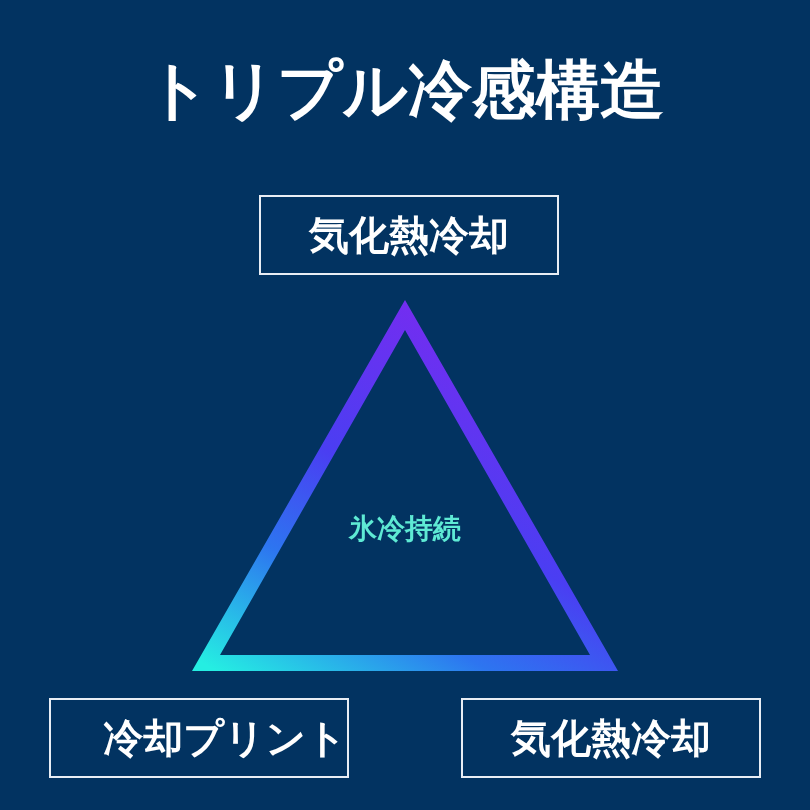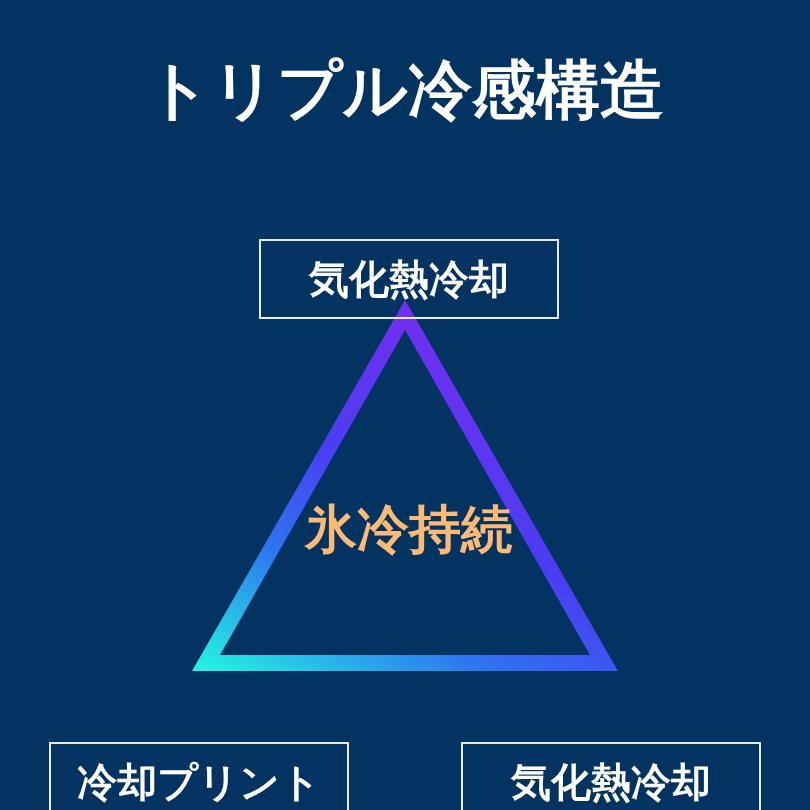--- a/index.html
+++ b/index.html
@@ -29,49 +29,49 @@
     }
     .box {
       position: absolute;
       width: 296px;
       height: 76px;
       border: 2px solid #e8edf4;
       display: flex;
       align-items: center;
       justify-content: center;
       box-sizing: content-box;
-      margin-top: 44px;
     }
     .box-label {
       font-size: 40px;
       font-weight: bold;
       color: #ffffff;
       line-height: 1;
       white-space: nowrap;
     }
     .box-top { left: 259px; top: 195px; }
-    .box-left { left: 49px; top: 698px; }
+    .box-left { left: 49px; top: 698px; justify-content: flex-end; }
     .box-right { left: 461px; top: 698px; }
     .triangle {
       position: absolute;
       left: 0;
       top: 0;
       width: 810px;
       height: 810px;
       pointer-events: none;
     }
     .center-label {
       position: absolute;
       left: 305px;
       top: 505px;
       width: 200px;
-      font-size: 52px;
+      text-align: center;
+      font-size: 28px;
       font-weight: bold;
       line-height: 48px;
-      color: #fdba74;
+      color: #5eead4;
       white-space: nowrap;
     }
   </style>
 </head>
 <body>
 
 <div class="title">トリプル冷感構造</div>
 
 <svg class="triangle" viewBox="0 0 810 810" xmlns="http://www.w3.org/2000/svg">
   <defs>

